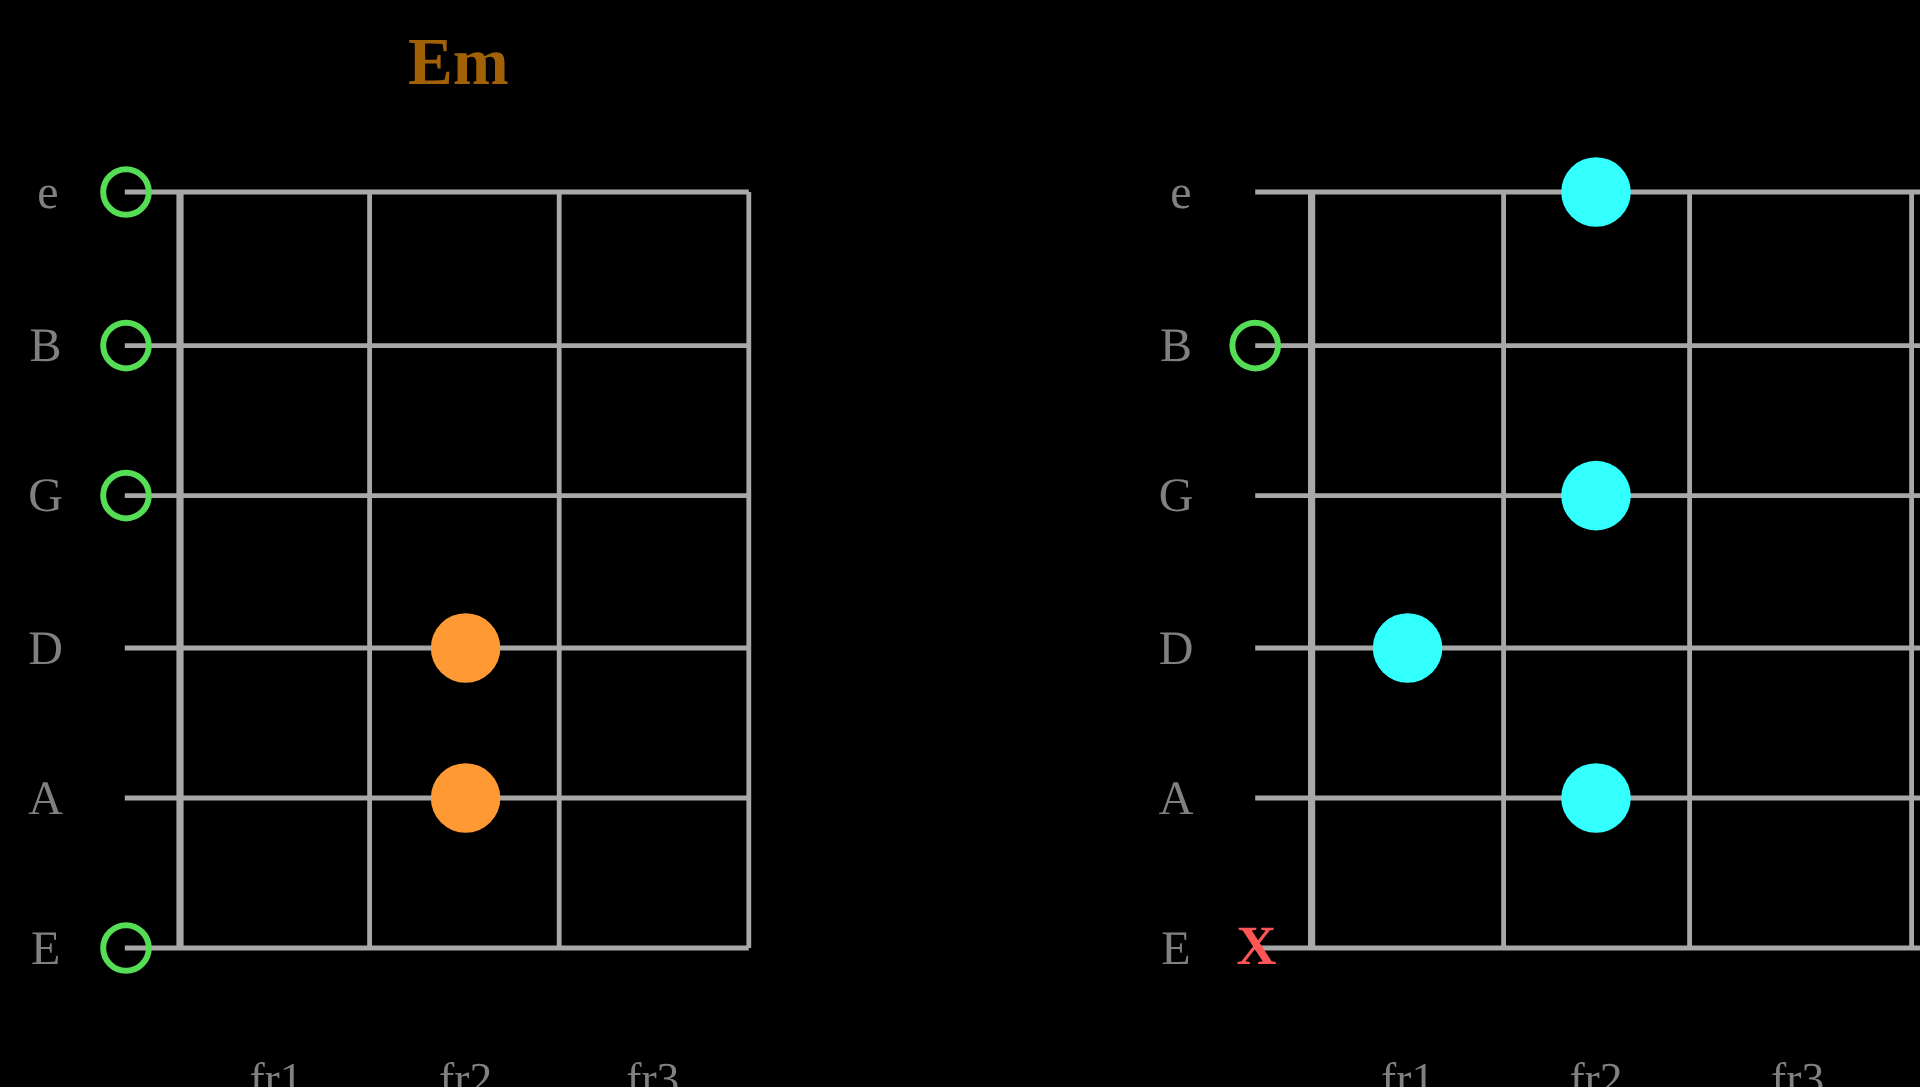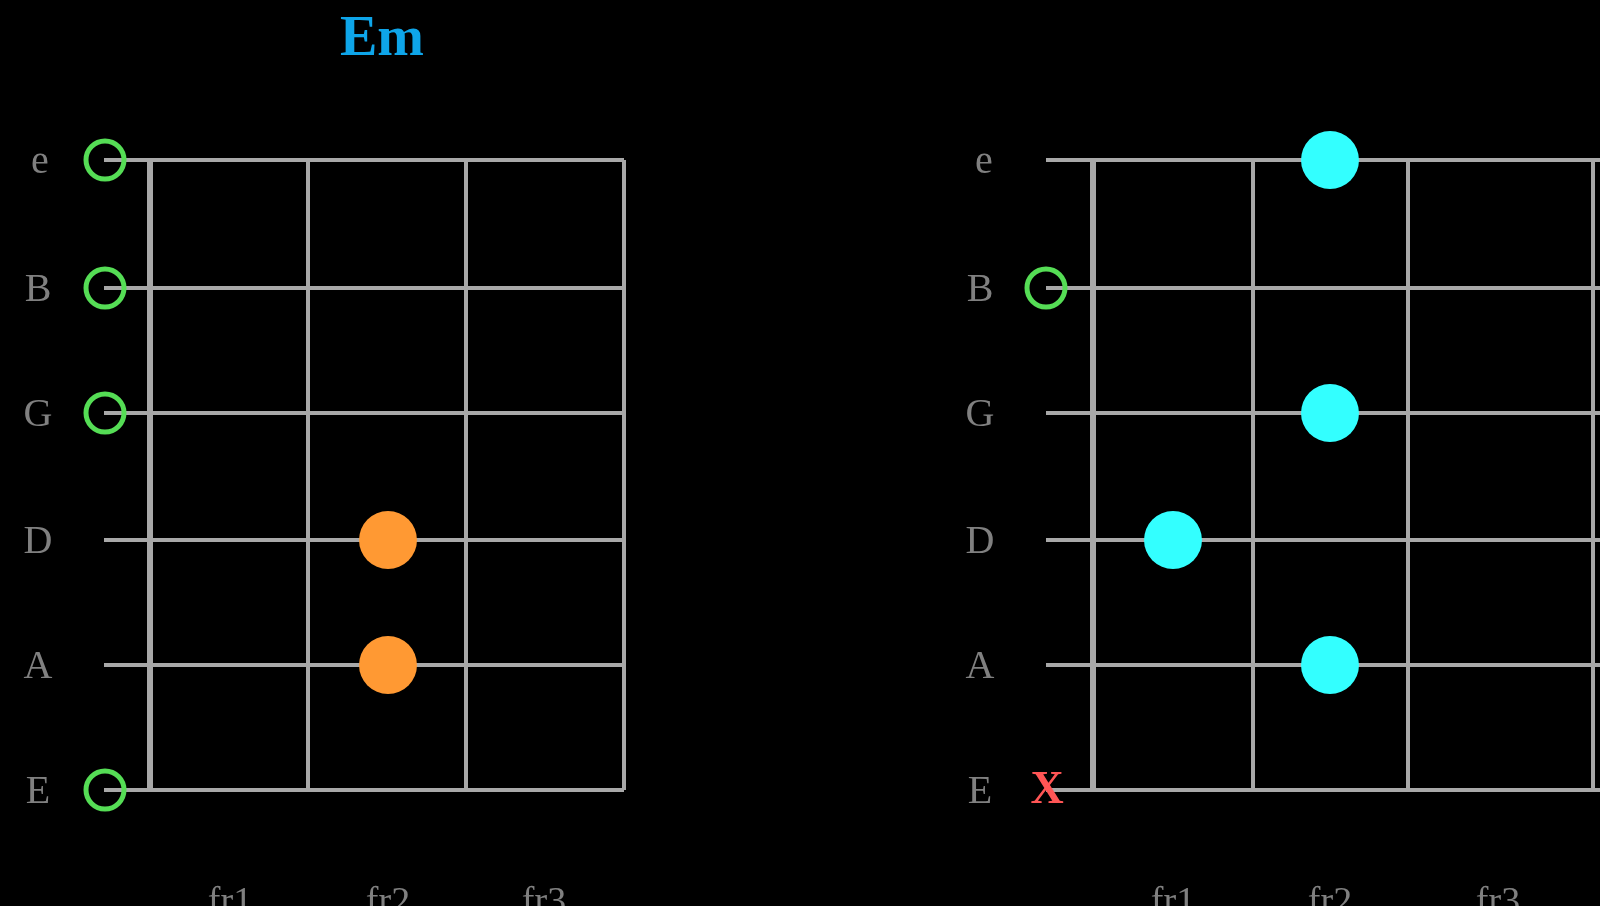--- a/index.html
+++ b/index.html
@@ -24,25 +24,25 @@
   svg.board {
     position: absolute;
     left: 0; top: 0;
     width: 1600px;
     height: 906px;
     display: block;
   }
   .chord-title {
     position: absolute;
     left: 340px;
-    top: 8px;
+    top: 24px;
     font-family: "Liberation Serif", "DejaVu Serif", serif;
     font-size: 56px;
     font-weight: bold;
-    color: #0ea5e9;
+    color: #a16207;
     letter-spacing: 0px;
     line-height: 1;
     white-space: nowrap;
   }
   .string-label {
     position: absolute;
     font-family: "Liberation Serif", "DejaVu Serif", serif;
     font-size: 40px;
     color: #808080;
     line-height: 1;

